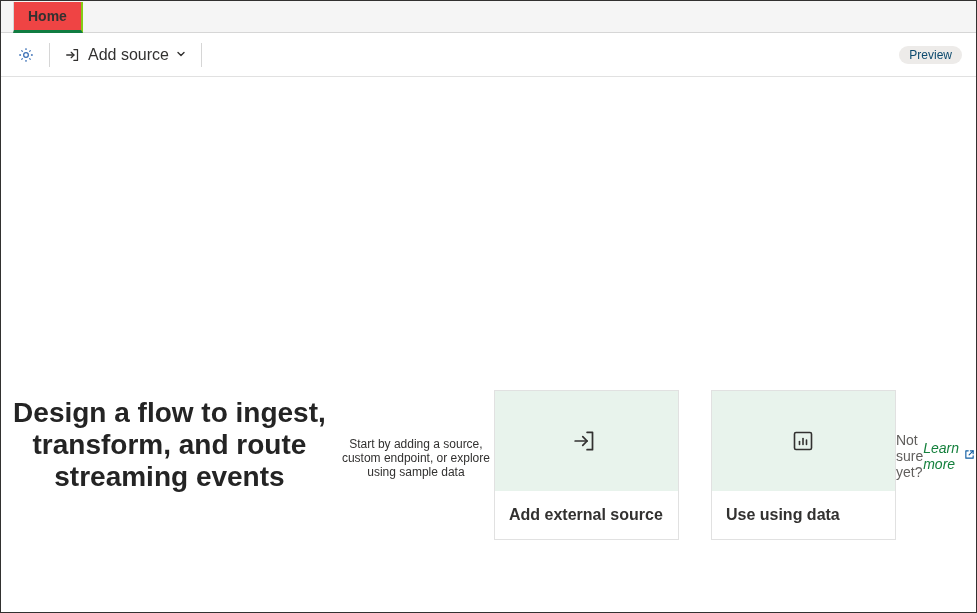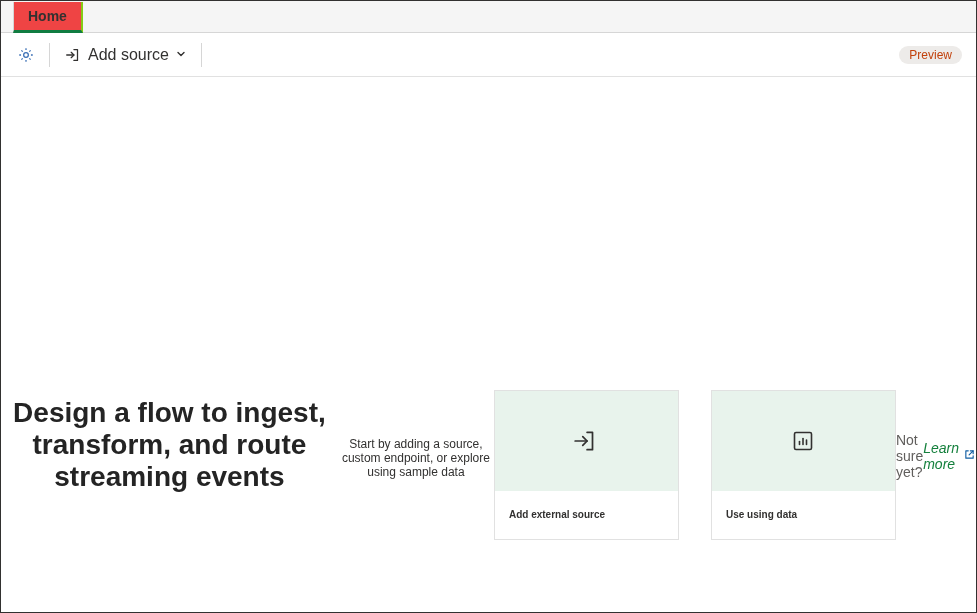--- a/index.html
+++ b/index.html
@@ -67,21 +67,21 @@
   }
   .cb-divider {
     width: 1px;
     height: 24px;
     background: #d6d6d6;
     margin: 0 6px;
   }
   .cb-spacer { flex: 1; }
   .preview-badge {
     font-size: 12px;
-    color: #c2410c;
+    color: #0c4a6e;
     background: #edebe9;
     padding: 2px 10px;
     border-radius: 10px;
     margin-right: 6px;
   }
   .settings-icon svg, .addsrc-icon svg { display:block; }
 
   
   .hero {
     flex: 1;
@@ -128,21 +128,21 @@
     display: flex;
     align-items: center;
     justify-content: center;
   }
   .card-icon-area svg { display:block; }
   .card-label-area {
     flex: 1;
     display: flex;
     align-items: center;
     padding: 0 14px;
-    font-size: 10px;
+    font-size: 16px;
     font-weight: 600;
     color: #323130;
   }
 
   
   .helper-row {
     margin-top: 22px;
     font-size: 14px;
     color: #605e5c;
     display: flex;

